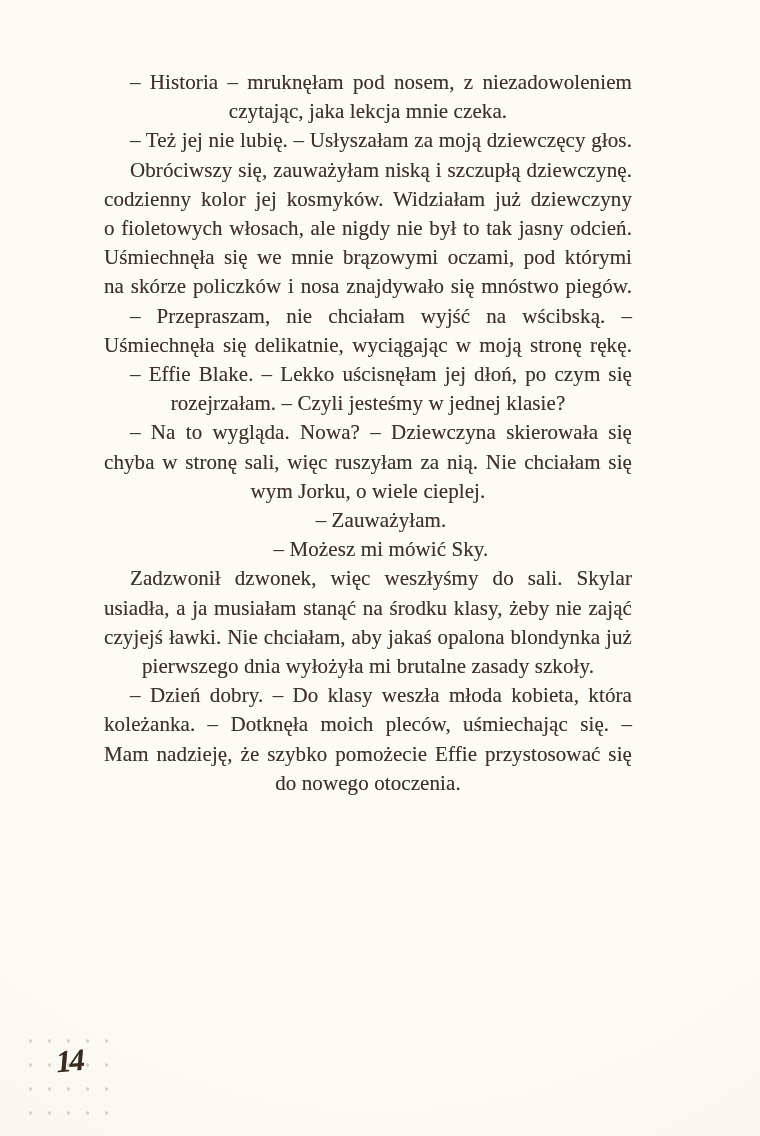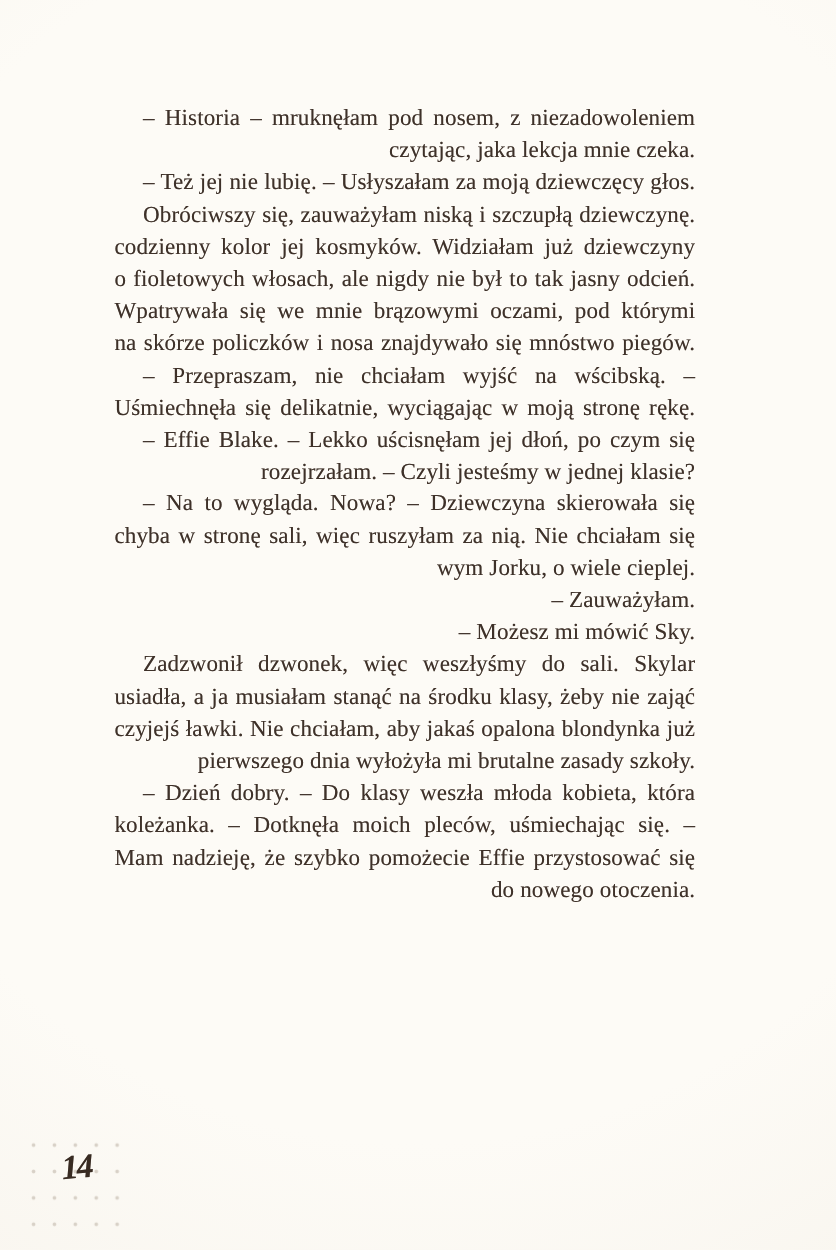--- a/index.html
+++ b/index.html
@@ -17,31 +17,31 @@
   .page {
     position: absolute;
     inset: 0;
     background: radial-gradient(ellipse 130% 90% at 50% 42%,
                 var(--page-bg-center, #fdfbf6) 55%,
                 var(--page-bg-edge, #f5f1e9) 100%);
   }
   .text-block {
     position: absolute;
     left: 104px;
-    top: 93px;
+    top: 68px;
     width: 528px;
     font-size: 21px;
     line-height: 29.2px;
     color: var(--ink, #3e3129);
     text-shadow: 0 0 0.6px rgba(62, 49, 41, 0.45);
     letter-spacing: 0.1px;
   }
   .line {
     white-space: nowrap;
-    text-align: right;
+    text-align: center;
   }
   .line.just {
     white-space: normal;
     text-align: justify;
     text-align-last: justify;
   }
   .line.indent {
     padding-left: 26px;
   }
   .dot-grid {
@@ -72,21 +72,21 @@
 <body style="--page-bg: #fbf8f2; --page-bg-center: #fdfbf6; --page-bg-edge: #f5f1e9; --ink: #3e3129; --ink-dark: #382b22; --dot: #d8d1c7;">
 
 <div class="page">
   <div class="text-block" id="text-block">
       <div class="line indent just">– Historia – mruknęłam pod nosem, z niezadowoleniem</div>
       <div class="line">czytając, jaka lekcja mnie czeka.</div>
       <div class="line indent just">– Też jej nie lubię. – Usłyszałam za moją dziewczęcy głos.</div>
       <div class="line indent just">Obróciwszy się, zauważyłam niską i szczupłą dziewczynę.</div>
       <div class="line just">codzienny kolor jej kosmyków. Widziałam już dziewczyny</div>
       <div class="line just">o fioletowych włosach, ale nigdy nie był to tak jasny odcień.</div>
-      <div class="line just">Wpatrywała się we mnie brązowymi oczami, pod którymi</div>
+      <div class="line just">Uśmiechnęła się we mnie brązowymi oczami, pod którymi</div>
       <div class="line just">na skórze policzków i nosa znajdywało się mnóstwo piegów.</div>
       <div class="line indent just">– Przepraszam, nie chciałam wyjść na wścibską. –</div>
       <div class="line just">Uśmiechnęła się delikatnie, wyciągając w moją stronę rękę.</div>
       <div class="line indent just">– Effie Blake. – Lekko uścisnęłam jej dłoń, po czym się</div>
       <div class="line">rozejrzałam. – Czyli jesteśmy w jednej klasie?</div>
       <div class="line indent just">– Na to wygląda. Nowa? – Dziewczyna skierowała się</div>
       <div class="line just">chyba w stronę sali, więc ruszyłam za nią. Nie chciałam się</div>
       <div class="line">wym Jorku, o wiele cieplej.</div>
       <div class="line indent">– Zauważyłam.</div>
       <div class="line indent">– Możesz mi mówić Sky.</div>

